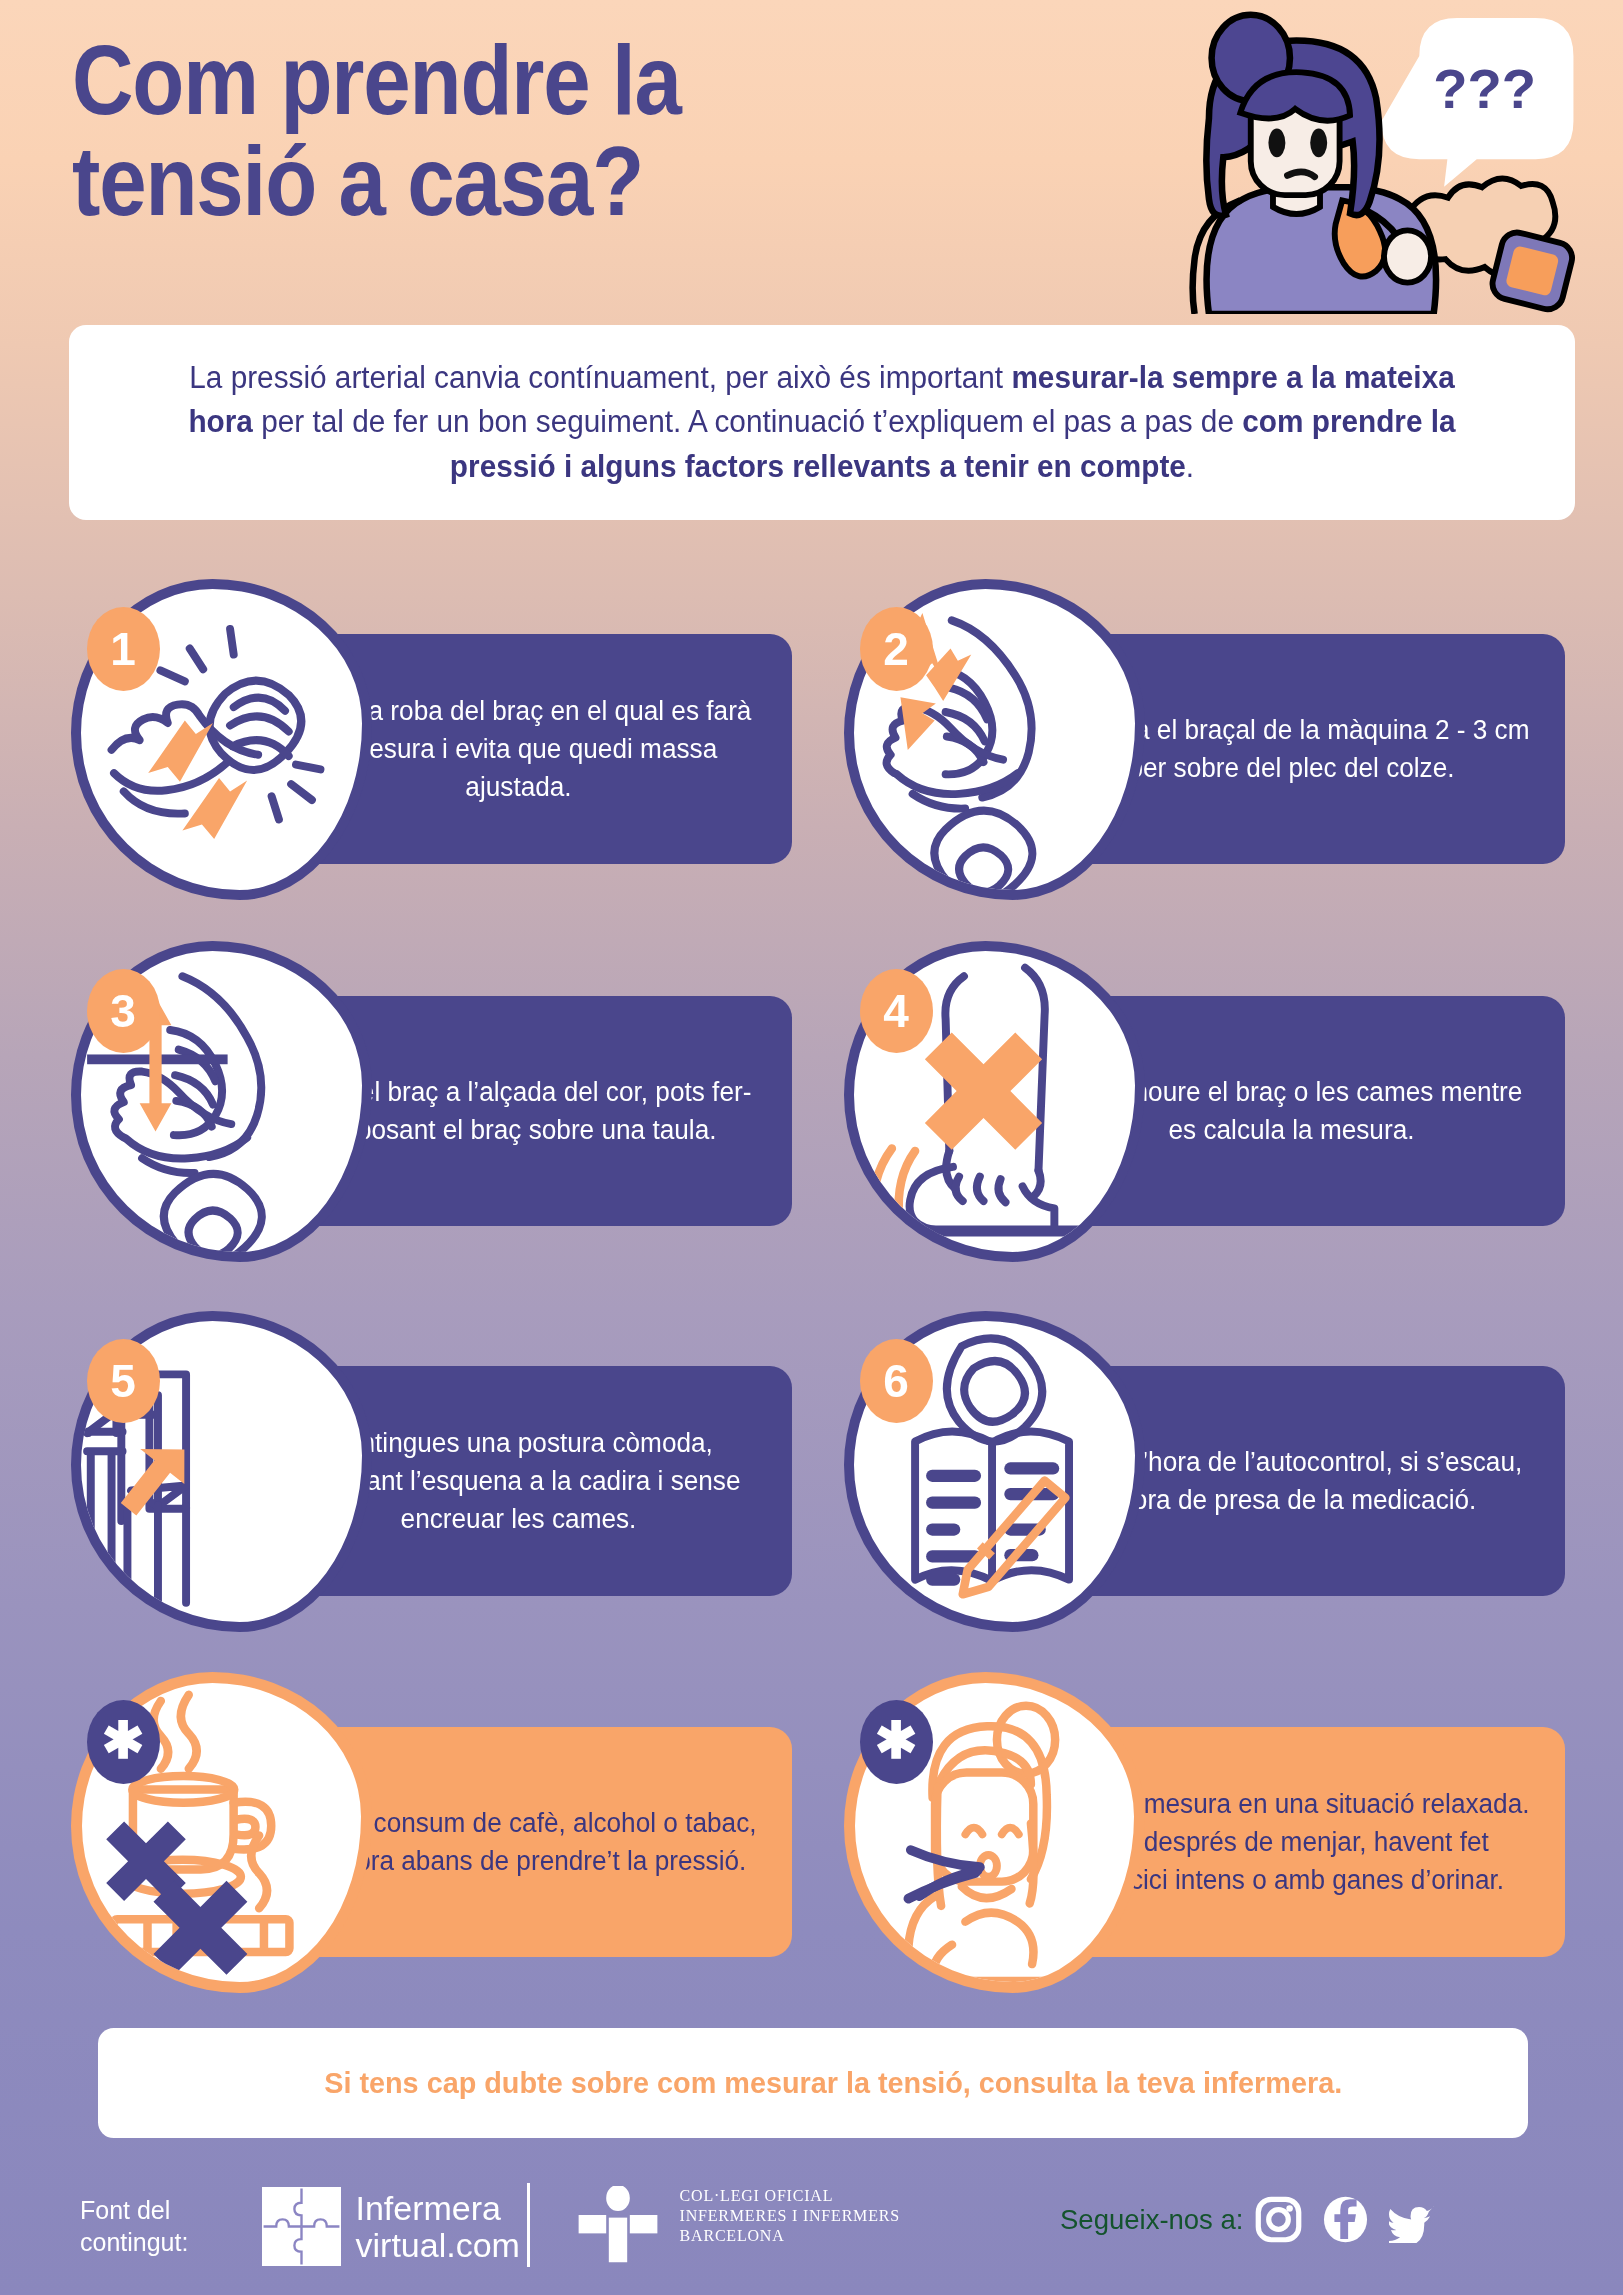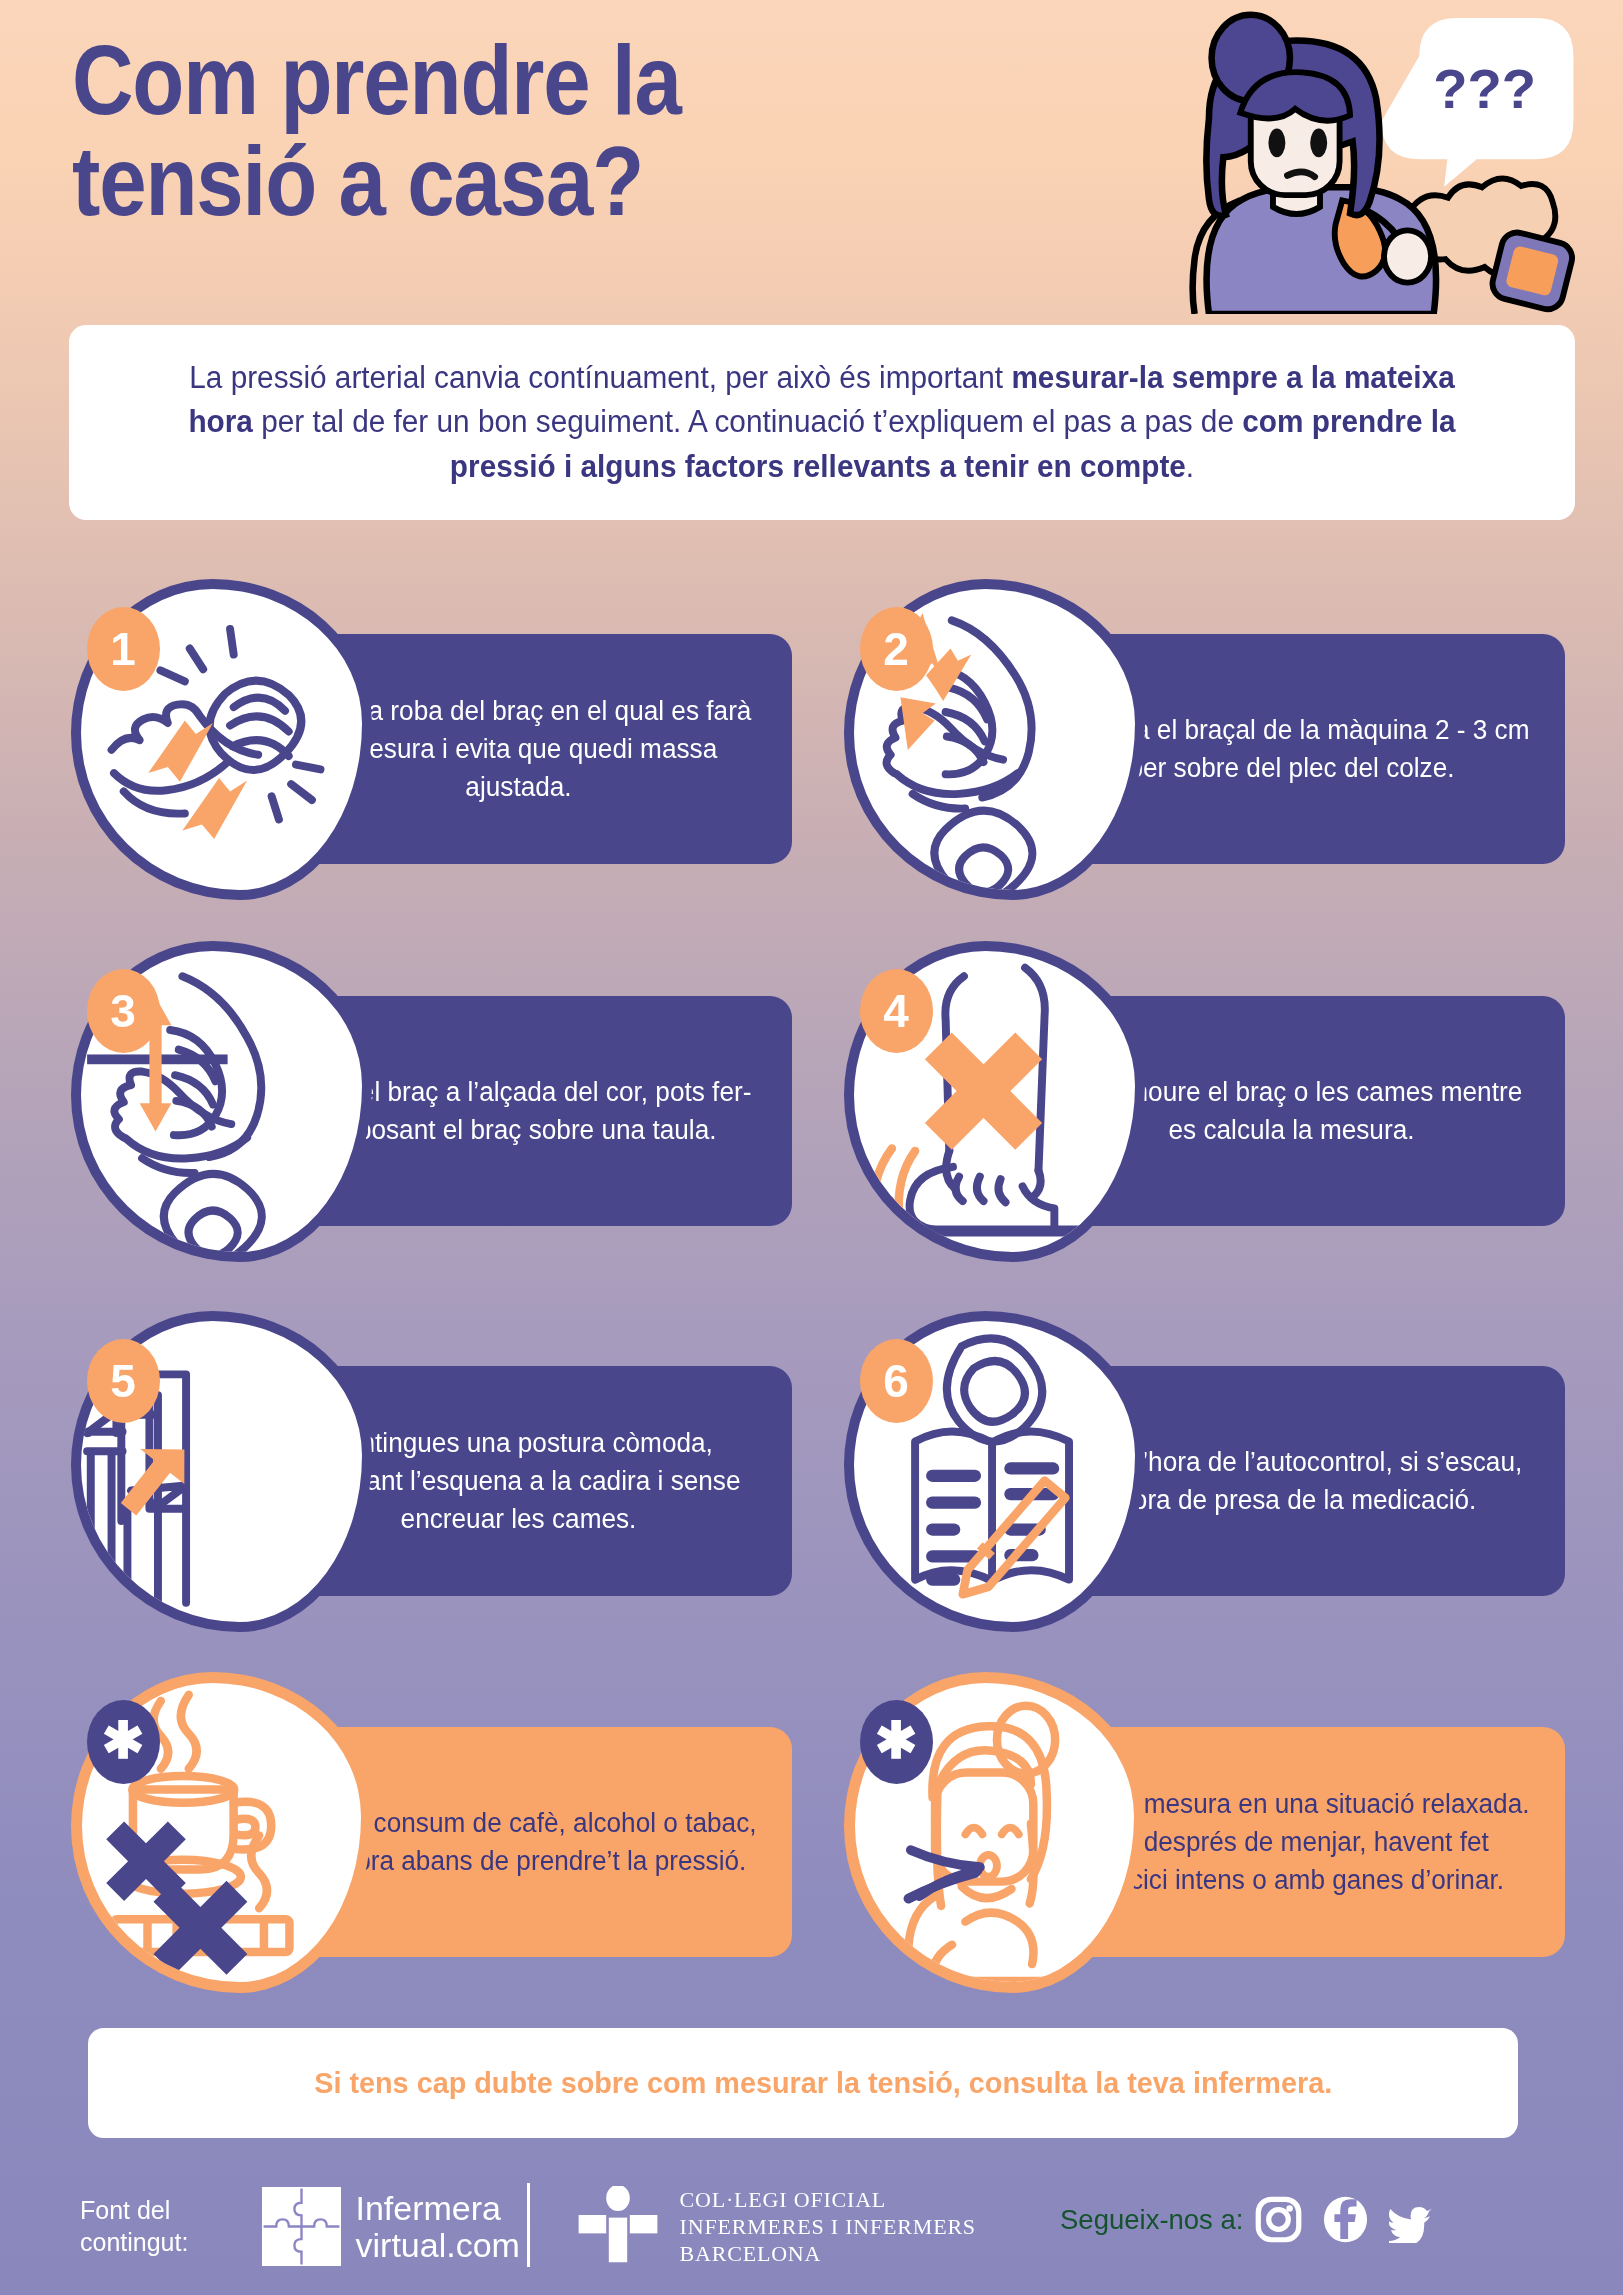--- a/index.html
+++ b/index.html
@@ -74,21 +74,21 @@
     color:#FFFFFF; font-weight:bold; font-size:46px;
     z-index:6;
   }
   .badge.num { background:#F9A569; }
   .badge.star { background:#4A468C; font-size:51px; line-height:0.6; }
 
   .icon-svg { position:absolute; left:0; top:0; width:100%; height:100%; }
 
   
   #cta-box {
-    position:absolute; left:88px; top:2028px; width:1430px; height:110px;
+    position:absolute; left:98px; top:2028px; width:1430px; height:110px;
     background:#FFFFFF; border-radius:15.7px;
     display:flex; align-items:center; justify-content:center;padding-left:40px;
   }
   #cta-text { color:#F9A569; font-weight:bold; font-size:30px; transform:scaleX(0.96); }
 
   
   #footer {
     position:absolute; left:0; top:2178px; width:1564px; height:117px;
     display:flex; align-items:flex-start;
   }
@@ -96,21 +96,21 @@
     position:absolute; left:80px; top:15.7px; width:150px;
     color:#FFFFFF; font-size:25px; line-height:1.28; white-space:pre-line;
   }
   #iv-logo { position:absolute; left:262px; top:9.2px; display:flex; align-items:center;gap:8px; }
   #iv-puzzle { width:79px; height:79px; background:#FFFFFF; margin-right:6.5px; }
   #iv-name { color:#FFFFFF; font-size:34px; line-height:1.08; white-space:pre-line; }
   #footer-divider { position:absolute; left:527px; top:5.2px; width:3.3px; height:84px; background:#FFFFFF; }
   #coib-logo { position:absolute; left:576px; top:7.9px; display:flex; align-items:flex-start; }
   #coib-mark { width:84px; height:79px; margin-right:19.6px; }
   #coib-name {
-    color:#FFFFFF; font-family:"Liberation Serif", serif; font-size:22px;
+    color:#FFFFFF; font-family:"Liberation Serif", serif; font-size:16px;
     line-height:1.24; letter-spacing:0.8px; white-space:pre-line;
   }
   #social { position:absolute; left:1060px; top:18.3px; display:flex; align-items:center; }
   #social-label { color:#14532d; font-size:27.5px; margin-right:12px; }
   .social-icon { width:47px; height:47px; margin-right:19.6px; }
 </style>
 </head>
 <body>
 
 <div id="header">

